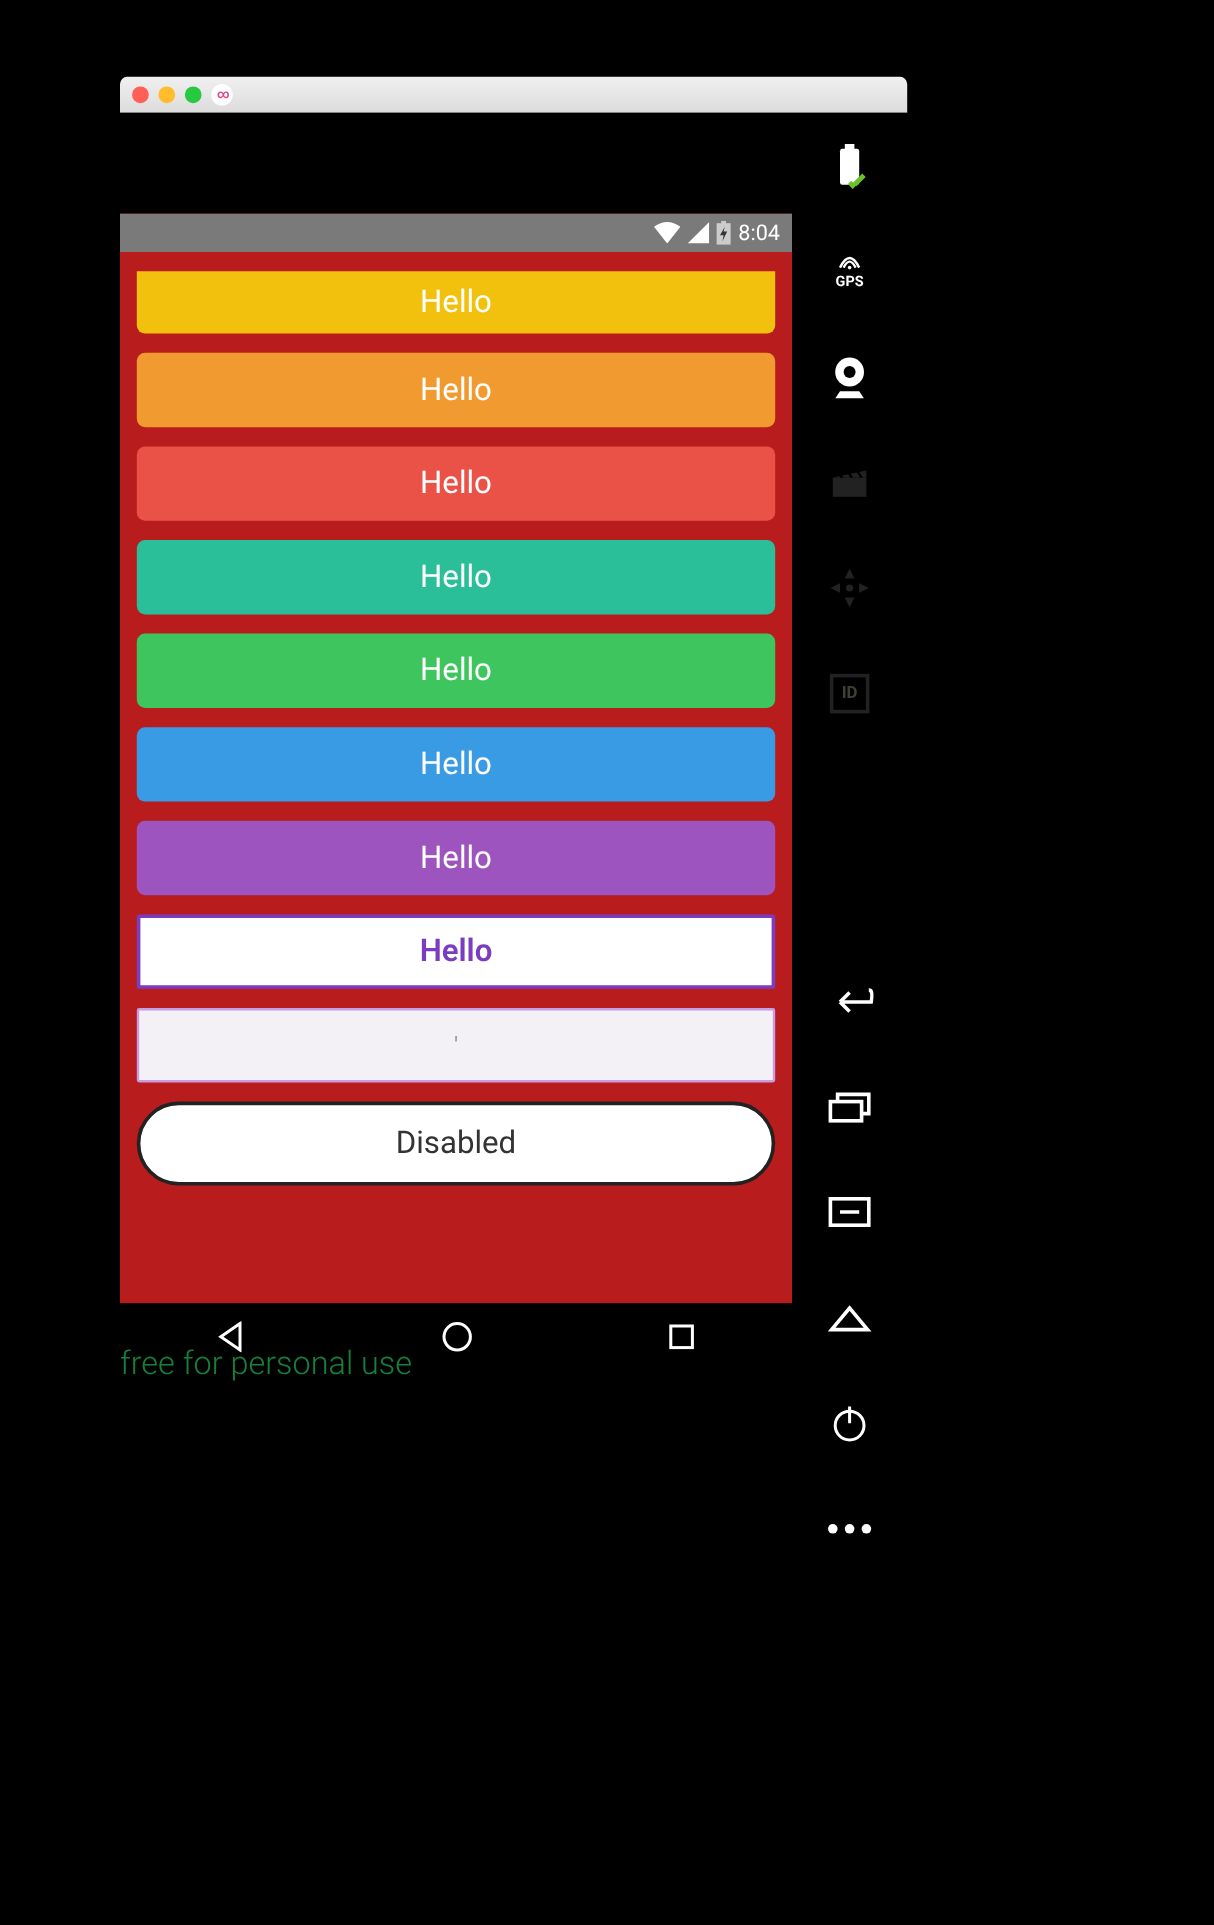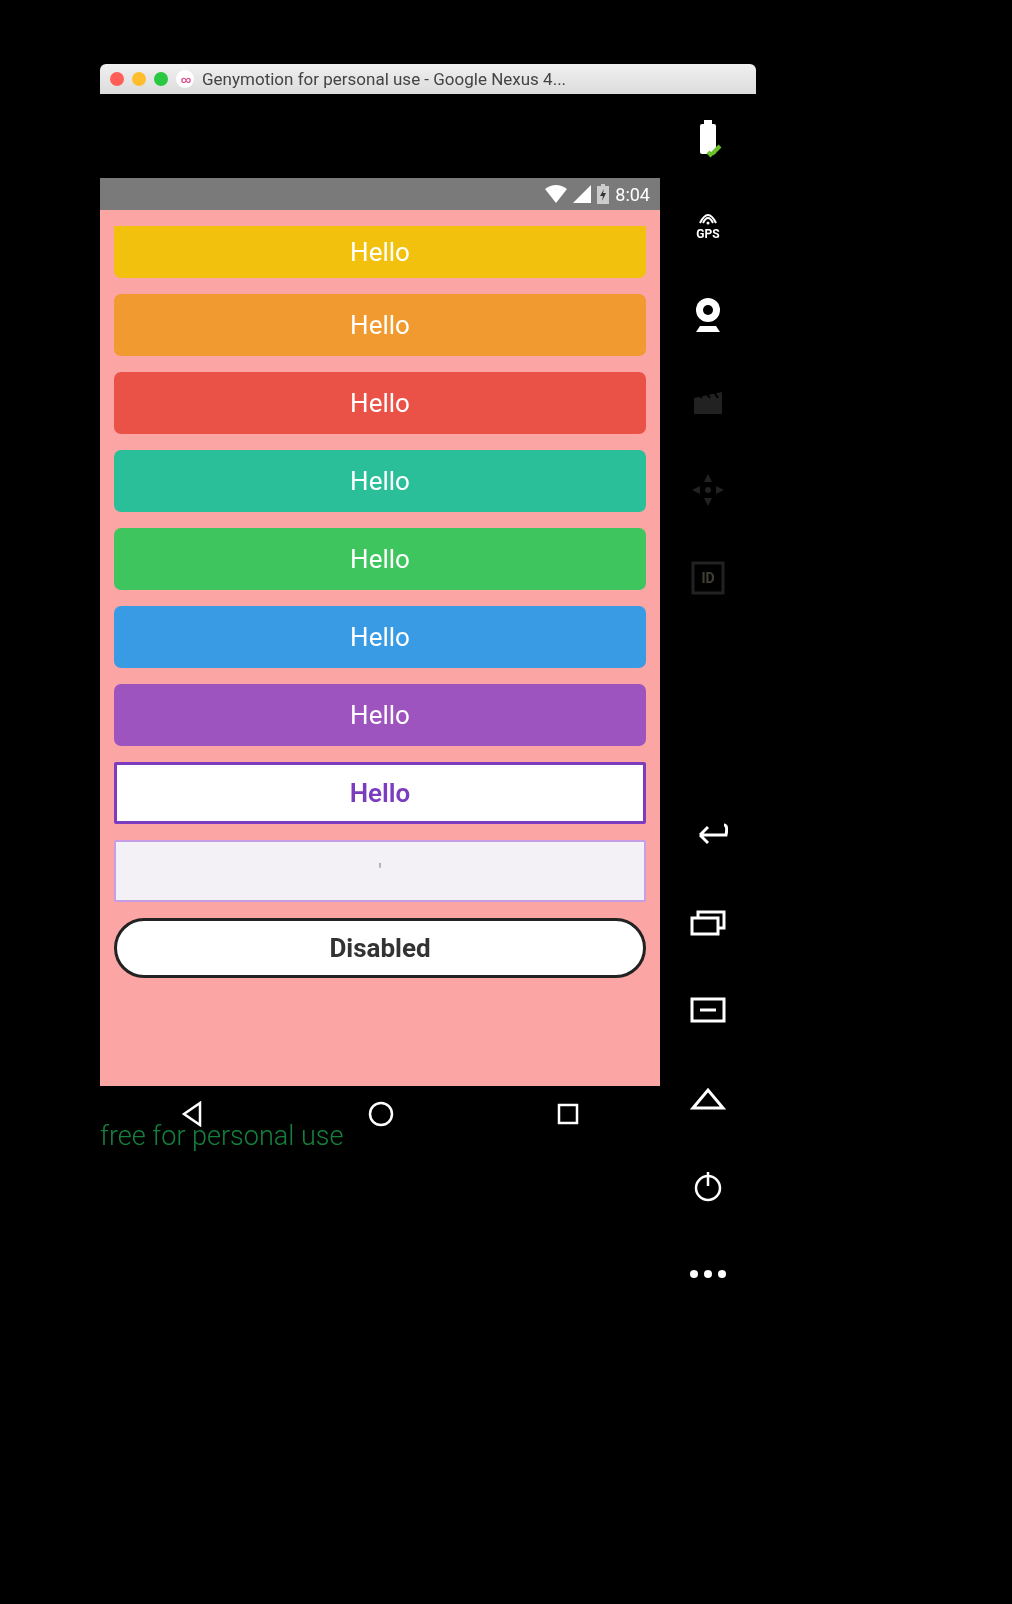--- a/index.html
+++ b/index.html
@@ -70,21 +70,21 @@
       background:#000;
     }
 
     
     .android-screen {
       position:absolute;
       top:84px;
       left:0;
       width:560px;
       height:908px;
-      background:#fca5a5;
+      background:#b91c1c;
       display:flex;
       flex-direction:column;
       overflow:hidden;
     }
 
     .status-bar {
       height:32px;
       background:#7a7a7a;
       display:flex;
       align-items:center;
@@ -116,22 +116,22 @@
       font-weight:400;
     }
     .btn.first { margin-top:0; height:52px; border-top-left-radius:0; border-top-right-radius:0;}
     .btn.outline-purple {
       background:#fff; color:#7b3cbf; border:3px solid #7b3cbf; font-weight:600; border-radius:2px;
     }
     .btn.outline-light-purple {
       background:#f4f1f6; border:2px solid #c79ee6; border-radius:2px; color:#999; font-size:20px;
     }
     .btn.pill {
-      background:#fff; color:#333; border:3px solid #222; border-radius:40px; font-weight:700;
-      height:60px;
+      background:#fff; color:#333; border:3px solid #222; border-radius:40px; font-weight:400;
+      height:70px;
     }
     .btn.pill.gray { color:#888; font-weight:400; font-size:22px; height:54px; margin-top:14px;}
 
     
     .android-nav {
       position:absolute;
       bottom:12px;
       left:0;
       width:560px;
       height:56px;
@@ -154,21 +154,20 @@
 </head>
 <body>
 
 <div class="mac-titlebar">
   <div class="traffic-lights">
     <div class="tl red"></div>
     <div class="tl yellow"></div>
     <div class="tl green"></div>
   </div>
   <div class="app-icon">∞</div>
-  <div class="mac-title">Genymotion for personal use - Google Nexus 4...</div>
 </div>
 
 <div class="geny-sidebar">
   <div class="geny-icon">
     <svg width="28" height="40" viewBox="0 0 28 40">
         <rect x="6" y="6" width="16" height="30" fill="#fff" rx="2"></rect>
         <rect x="10" y="2" width="8" height="5" fill="#fff"></rect>
         <path d="M18 36 l8 -8" stroke="#6ac12a" stroke-width="4" fill="none"></path>
         <path d="M14 34 l4 4" stroke="#6ac12a" stroke-width="4" fill="none"></path>
       </svg>

